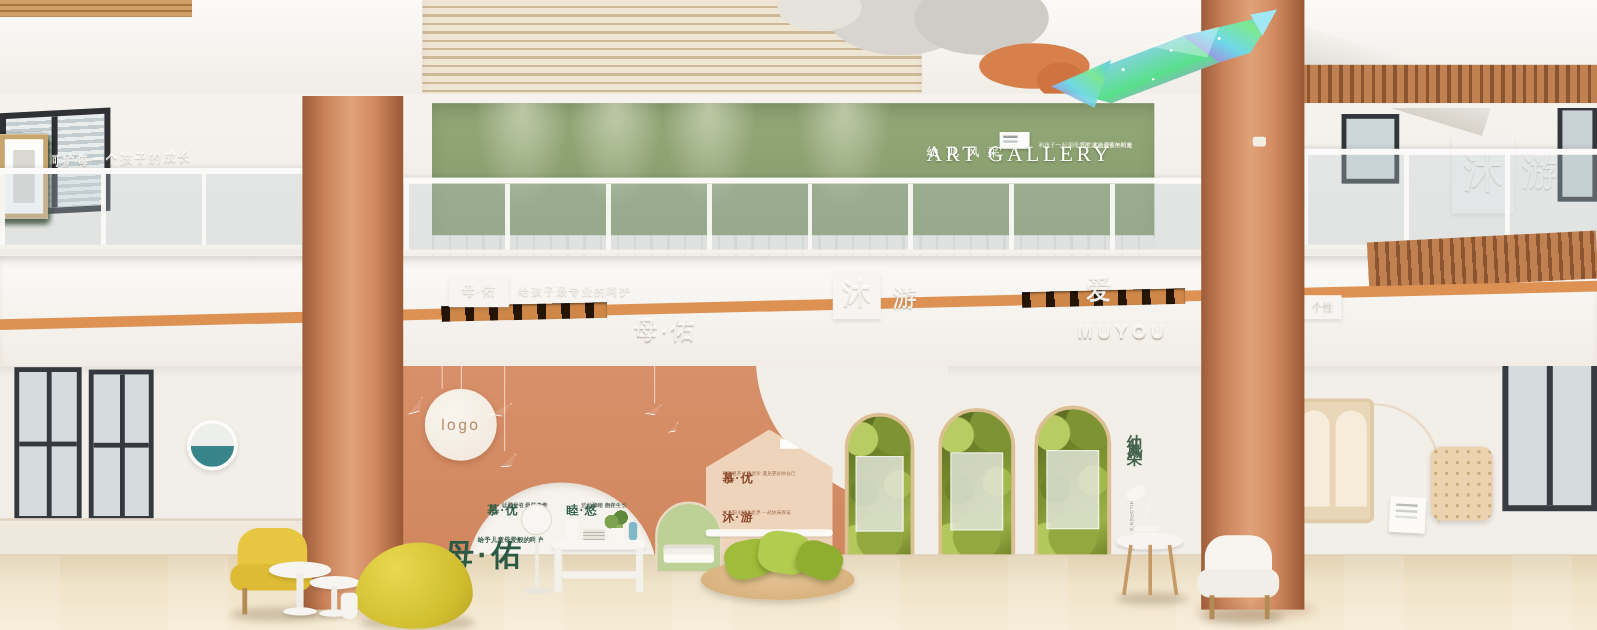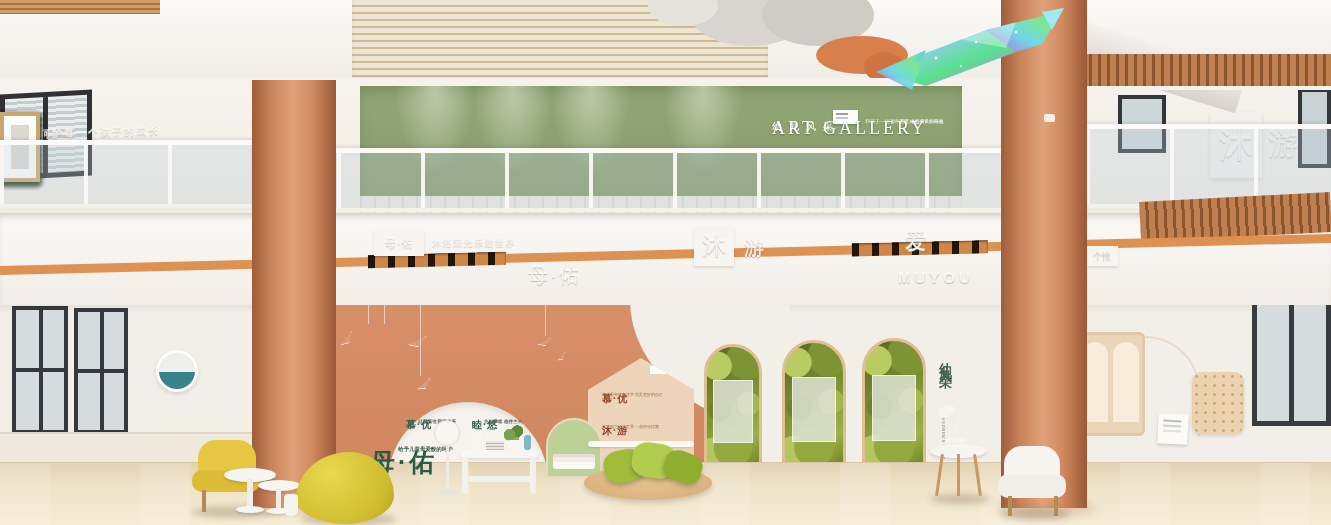--- a/index.html
+++ b/index.html
@@ -277,21 +277,21 @@
   <div class="rail right"></div>
 
   <div class="soffit-top"></div>
   <div class="band">
     <div class="soffit-low"></div>
     <div class="stripe">
       <div class="slot s1"></div>
       <div class="slot s2"></div>
     </div>
     <div class="badge bleft emb">母·佑</div>
-    <div class="caption-left emb">沐浴阳光乐游世界</div>
+    <div class="caption-left emb">给孩子最专业的呵护</div>
     <div class="badge bcenter emb">沐</div>
     <div class="char-you emb">游</div>
     <div class="love-cn emb">爱</div>
     <div class="love-en emb">MUYOU</div>
     <div class="brand-band emb">母·佑</div>
     <div class="right-char emb">南</div>
     <div class="right-letters emb">MUYOU</div>
     <div class="badge btag">个性</div>
   </div>
 
@@ -306,20 +306,21 @@
     </div>
   <div class="teal-circle"></div>
   <div class="wainscot-left"></div>
 
   <div class="orangewall"></div>
   <div class="white-curve"></div>
   <div class="wire" style="left:368px;top:302px;height:22px"></div>
   <div class="wire" style="left:384px;top:300px;height:24px"></div>
   <div class="wire" style="left:420px;top:302px;height:74px"></div>
   <div class="wire" style="left:545px;top:302px;height:34px"></div>
+  <div class="logo-circle">logo</div>
   <div class="pplane" style="left:338px;top:332px;width:16px;height:12px;transform:rotate(-15deg)"></div>
   <div class="pplane" style="left:408px;top:334px;width:18px;height:13px;transform:rotate(10deg)"></div>
   <div class="pplane" style="left:416px;top:378px;width:15px;height:11px;transform:rotate(-5deg)"></div>
   <div class="pplane" style="left:538px;top:336px;width:13px;height:10px;transform:rotate(8deg)"></div>
   <div class="pplane" style="left:556px;top:352px;width:10px;height:8px;transform:rotate(-10deg)"></div>
 
   <div class="dome">
     <div class="dome-col d1">
       <span class="t">慕·优</span>
       <span class="l">以慕为引 以优为养</span>

